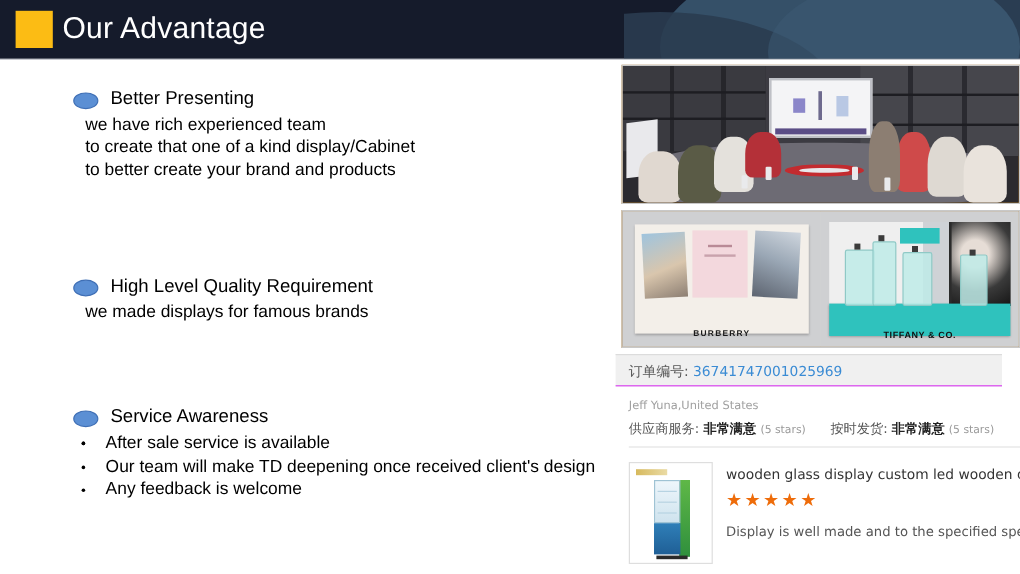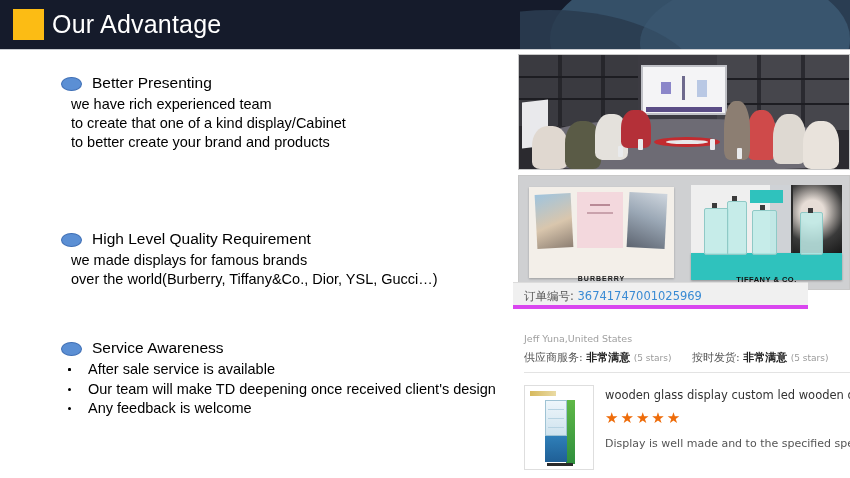--- a/index.html
+++ b/index.html
@@ -121,22 +121,22 @@
   .tf .base{position:absolute;left:4%;top:68%;width:92%;height:24%;background:#2fc2bd;box-shadow:0 1px 2px rgba(0,0,0,.3);}
   .tf .bg{position:absolute;left:4%;top:8%;width:92%;height:62%;background:linear-gradient(90deg,#efefef 0 52%,#cfd2d6 52% 66%,#2b2b2b 66% 100%);}
   .tf .face{position:absolute;left:66%;top:8%;width:30%;height:62%;background:radial-gradient(circle at 40% 38%,#e6ddd6 0 22%,#3a3a3a 60%,#151515 100%);}
   .tf .bot{position:absolute;background:rgba(190,235,232,.85);border:1px solid #8fc9c6;border-radius:2px;}
   .tf .cap{position:absolute;background:#3b3b3b;width:5px;height:5px;}
   .tf .word{position:absolute;left:0;right:0;bottom:4%;text-align:center;font-size:7.5px;font-weight:bold;letter-spacing:.5px;color:#111;}
   .tf .tag{position:absolute;left:40%;top:12%;width:20%;height:12%;background:#2fc2bd;}
 
   
   .orderbar{
-    position:absolute;left:0;top:232px;width:295px;height:27px;
-    background:#f0f0f0;border-top:1px solid #dcdcdc;border-bottom:4px solid #d946ef;
+    position:absolute;left:0;top:245px;width:322px;height:27px;
+    background:#f0f0f0;border-top:1px solid #dcdcdc;border-bottom:1px solid #d946ef;
     box-sizing:border-box;
   }
   .orderbar .lbl{
     position:absolute;left:11px;top:6px;font-size:11.5px;color:#555;
     font-family:"DejaVu Sans","Liberation Sans",sans-serif;
   }
   .orderbar .num{color:#3a8bd4;}
 
   .buyer{
     position:absolute;left:11px;top:283px;font-size:9.5px;color:#a0a0a0;
@@ -198,21 +198,20 @@
       </ul>
     </div>
 
     <div class="block b2">
       <div class="head-row">
         <span class="bullet"></span>
         <span class="head-text">High Level Quality Requirement</span>
       </div>
       <ul class="sub">
         <li>we made displays for famous brands</li>
-        <li>over the world(Burberry, Tiffany&amp;Co., Dior, YSL, Gucci…)</li>
       </ul>
     </div>
 
     <div class="block b3">
       <div class="head-row">
         <span class="bullet"></span>
         <span class="head-text">Service Awareness</span>
       </div>
       <ul class="dlist">
         <li><span class="dot"></span></li>

